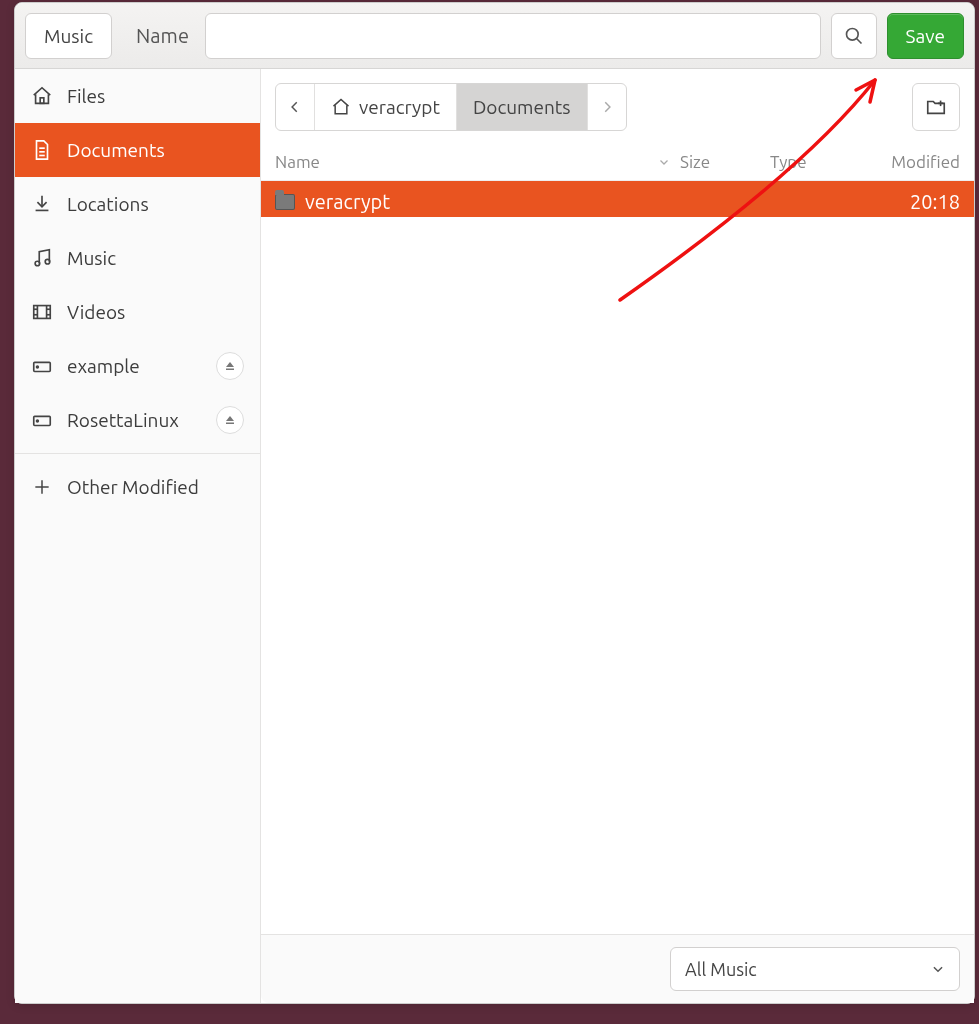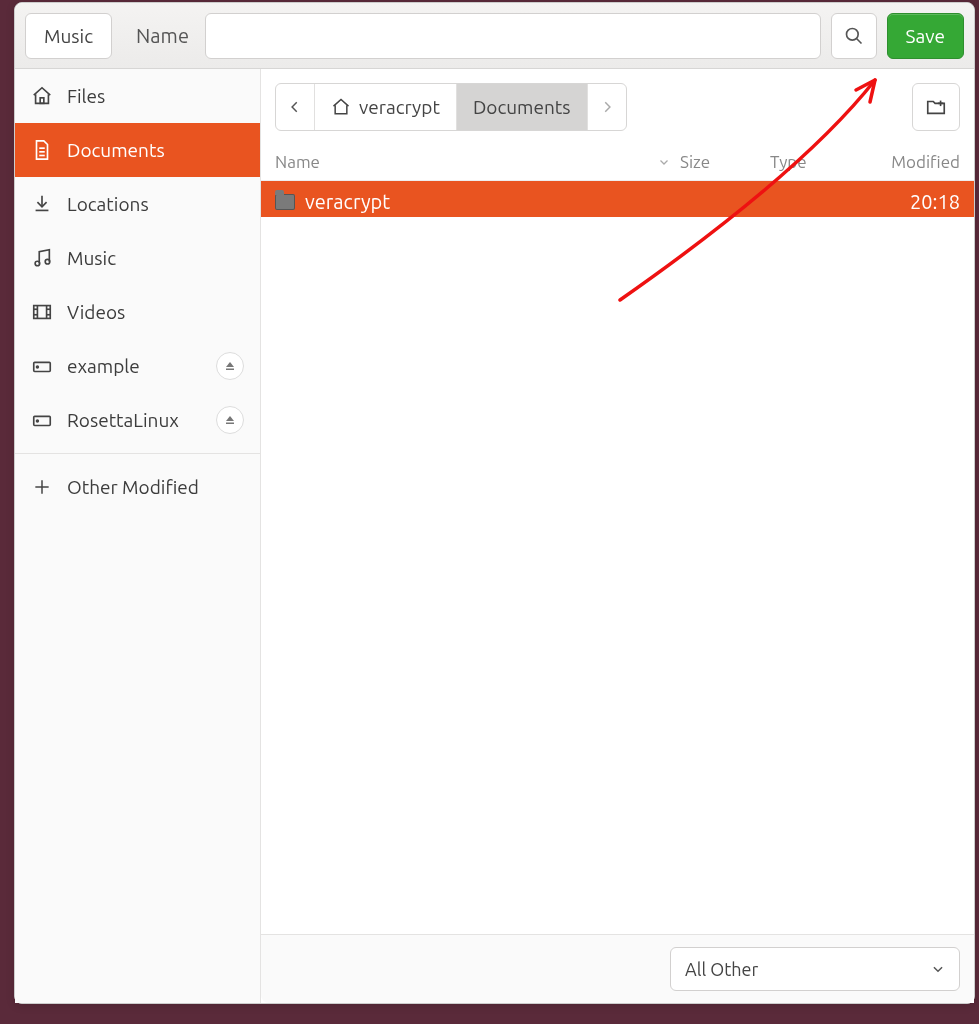--- a/index.html
+++ b/index.html
@@ -324,21 +324,21 @@
             <span>veracrypt</span>
           </div>
           <div class="fsize"></div>
           <div class="ftype"></div>
           <div class="fmod">20:18</div>
         </div>
       </div>
 
       <div class="footer">
         <div class="filter-select">
-          <span>All Other</span>
+          <span>All Music</span>
           <span>
             <svg width="14" height="14" viewBox="0 0 24 24" fill="none" stroke="#555" stroke-width="2.5">
                 <polyline points="5 9 12 16 19 9"></polyline>
               </svg>
           </span>
         </div>
       </div>
 
     </div>
   </div>

